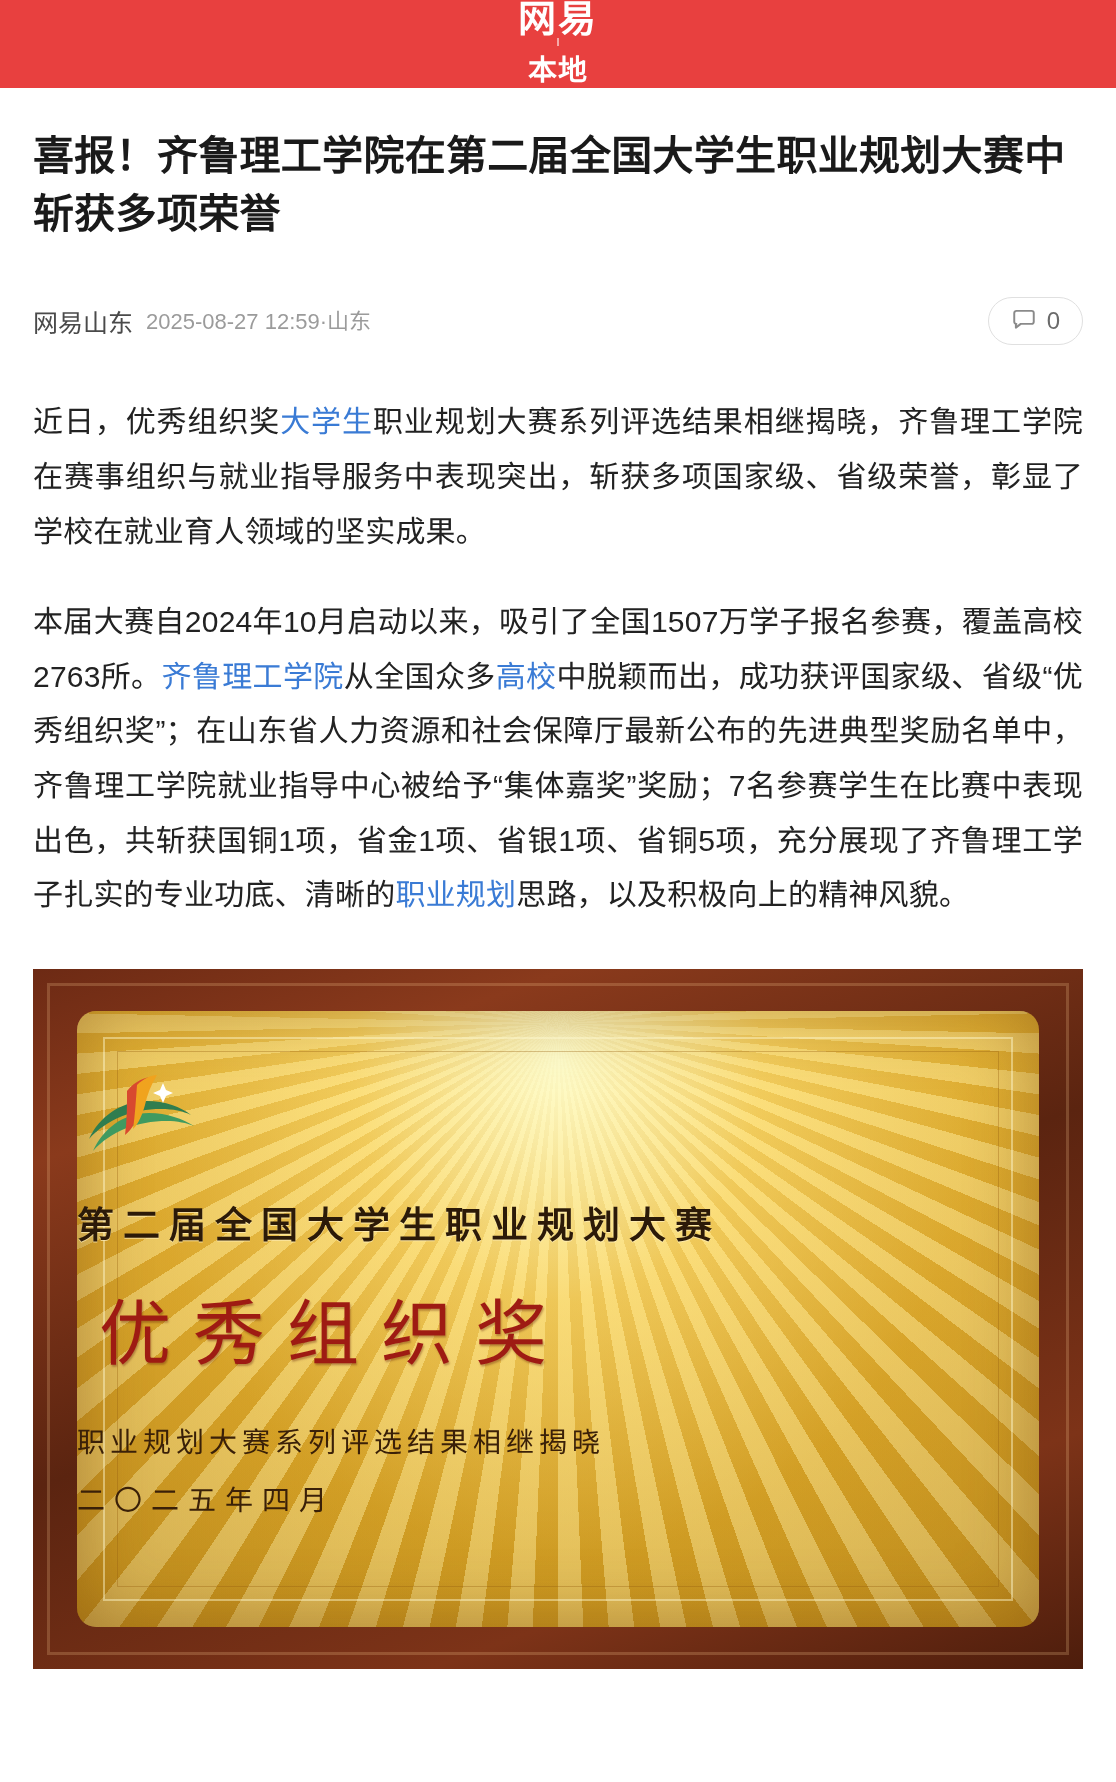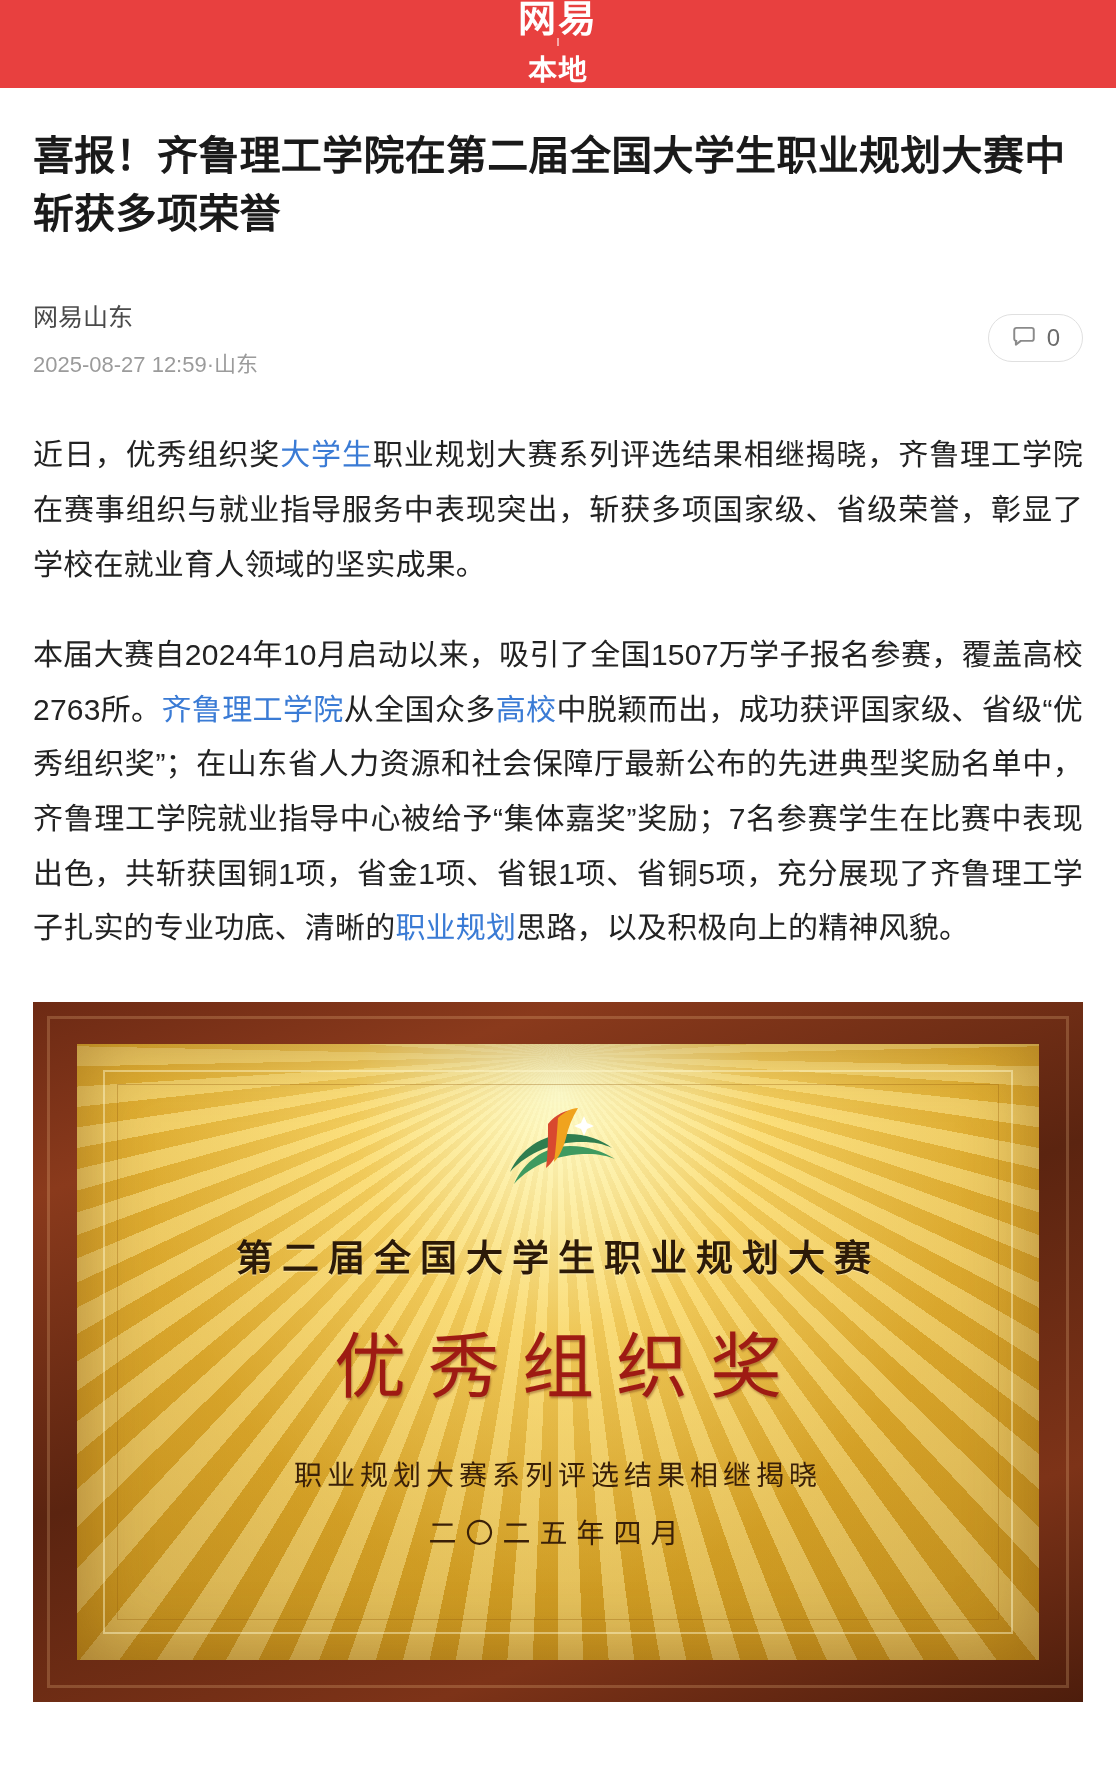--- a/index.html
+++ b/index.html
@@ -77,21 +77,21 @@
     margin-top: 39px;
     margin-bottom: 0;
   }
 
   .meta-row {
     display: flex;
     align-items: center;
     justify-content: space-between;
     margin-top: 54px;
   }
-  .meta-left { display: flex; flex-direction: column; gap: 13px; }
+  .meta-left { display: flex; flex-direction: row; gap: 13px; }
   .source-name {
     font-size: 25px;
     color: #4a4a4a;
   }
   .publish-time {
     font-size: 22px;
     color: #9b9b9b;
   }
   .comment-chip {
     display: flex;
@@ -145,22 +145,22 @@
     height: 100%;
     background:
       radial-gradient(ellipse at 50% 8%, rgba(255,255,210,0.95) 0%, rgba(255,225,120,0.55) 30%, rgba(214,160,30,0.25) 62%, rgba(160,110,15,0.35) 100%),
       repeating-conic-gradient(from 0deg at 50% 2%,
         rgba(255,240,170,0.55) 0deg 2.4deg,
         rgba(196,140,25,0.30) 2.4deg 4.8deg),
       linear-gradient(180deg, #f0c64a 0%, #e6b63c 40%, #d9a82f 70%, #c99a26 100%);
     box-shadow: inset 0 0 70px rgba(120,70,10,0.45);
     display: flex;
     flex-direction: column;
-    align-items: center;
-    overflow: hidden;
+    overflow: hidden;
+    border-radius: 19px;
   }
   .plaque-gold:before {
     content: "";
     position: absolute;
     inset: 26px;
     border: 2px solid rgba(255,250,210,0.45);
     pointer-events: none;
   }
   .plaque-gold:after {
     content: "";

